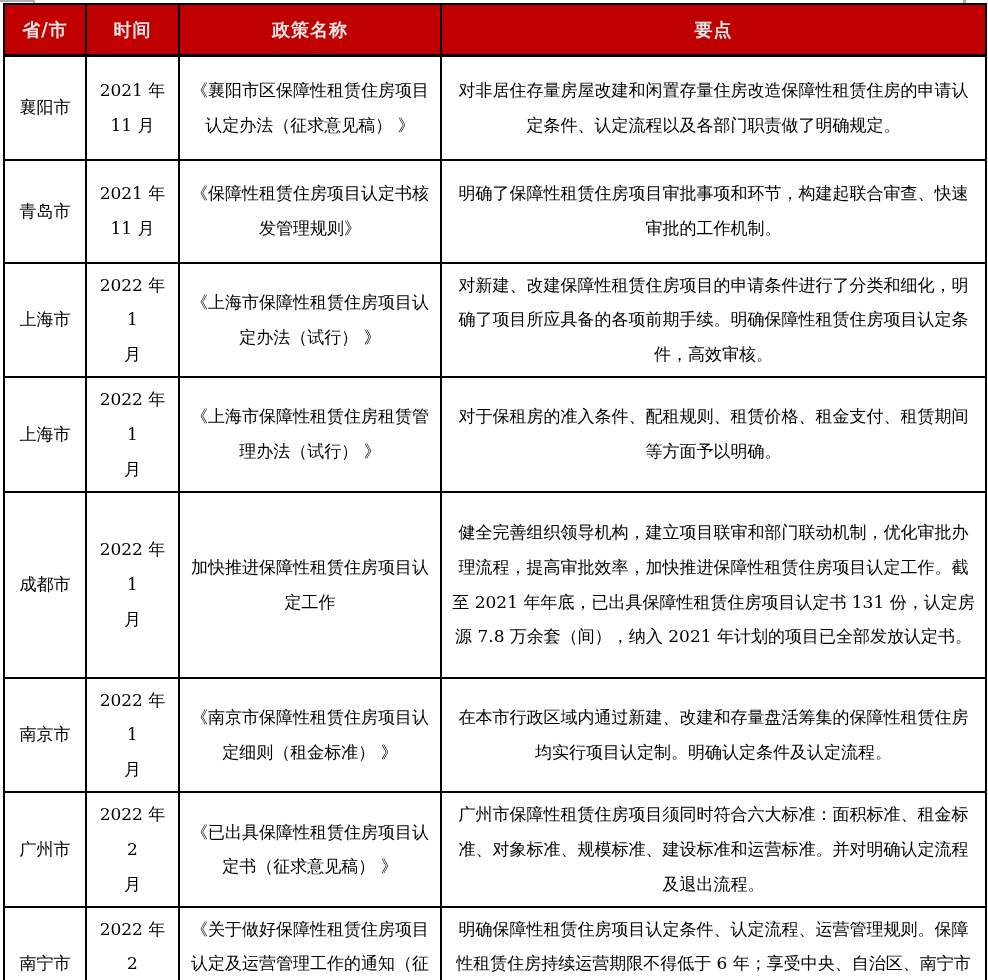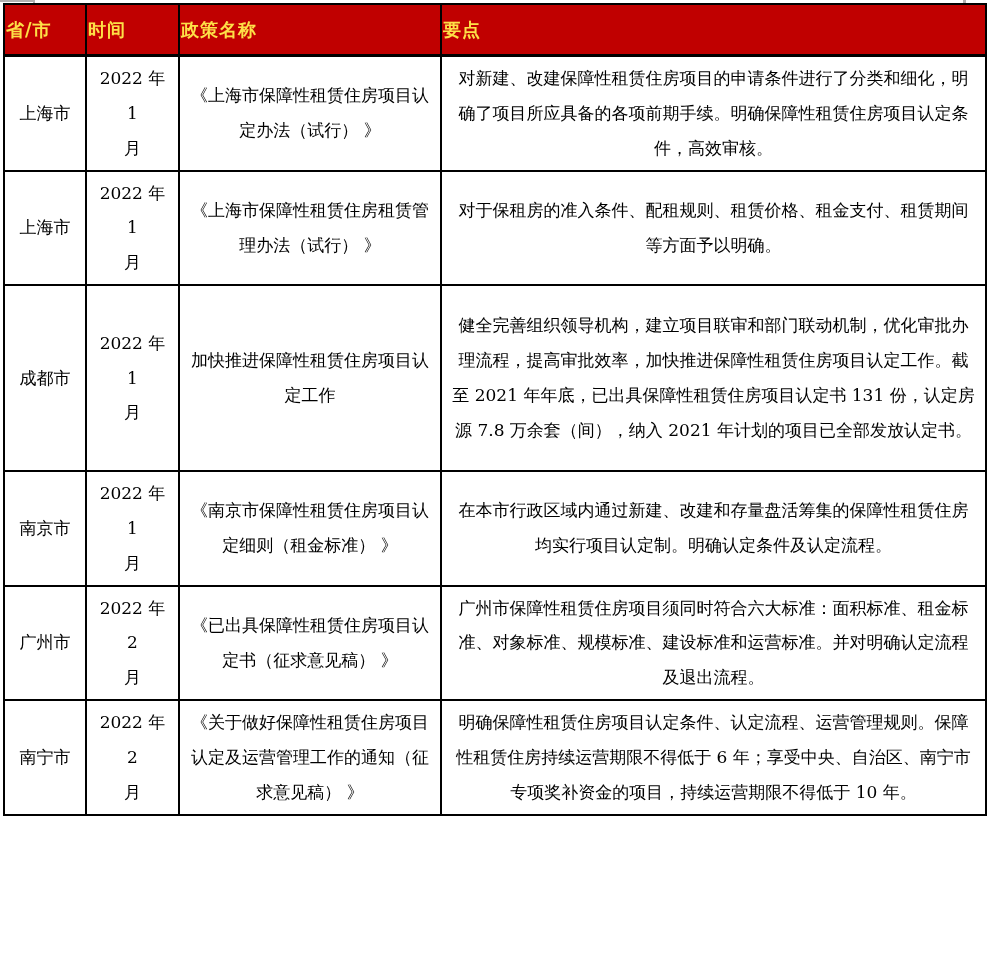--- a/index.html
+++ b/index.html
@@ -22,27 +22,27 @@
   table.policy-table {
     position: absolute;
     left: 3px;
     top: 3px;
     width: 982px;
     border-collapse: collapse;
     table-layout: fixed;
   }
   .policy-table th {
     background: #c00000;
-    color: #fde047;
+    color: #e5e5e5;
     font-size: 18px;
     font-weight: bold;
     border: 2.5px solid #000000;
     border-bottom: 3px solid #000000;
     height: 47px;
-    text-align: left;
+    text-align: center;
     vertical-align: middle;
     letter-spacing: 1px;
   }
   .policy-table td {
     border: 2px solid #000000;
     color: #000000;
     font-size: 17px;
     line-height: 2.05;
     text-align: center;
     vertical-align: middle;
@@ -76,20 +76,34 @@
   </colgroup>
   <thead>
     <tr>
       <th>省/市</th>
       <th>时间</th>
       <th>政策名称</th>
       <th>要点</th>
     </tr>
   </thead>
   <tbody>
+    <tr class="r1">
+      <td class="cell-city">襄阳市</td>
+      <td class="cell-time">2021 年
+11 月</td>
+      <td class="cell-policy">《襄阳市区保障性租赁住房项目认定办法（征求意见稿） 》</td>
+      <td class="cell-points">对非居住存量房屋改建和闲置存量住房改造保障性租赁住房的申请认定条件、认定流程以及各部门职责做了明确规定。</td>
+    </tr>
+    <tr class="r2">
+      <td class="cell-city">青岛市</td>
+      <td class="cell-time">2021 年
+11 月</td>
+      <td class="cell-policy">《保障性租赁住房项目认定书核发管理规则》</td>
+      <td class="cell-points">明确了保障性租赁住房项目审批事项和环节，构建起联合审查、快速审批的工作机制。</td>
+    </tr>
     <tr class="r3">
       <td class="cell-city">上海市</td>
       <td class="cell-time">2022 年1
 月</td>
       <td class="cell-policy">《上海市保障性租赁住房项目认定办法（试行） 》</td>
       <td class="cell-points">对新建、改建保障性租赁住房项目的申请条件进行了分类和细化，明确了项目所应具备的各项前期手续。明确保障性租赁住房项目认定条件，高效审核。</td>
     </tr>
     <tr class="r4">
       <td class="cell-city">上海市</td>
       <td class="cell-time">2022 年1

